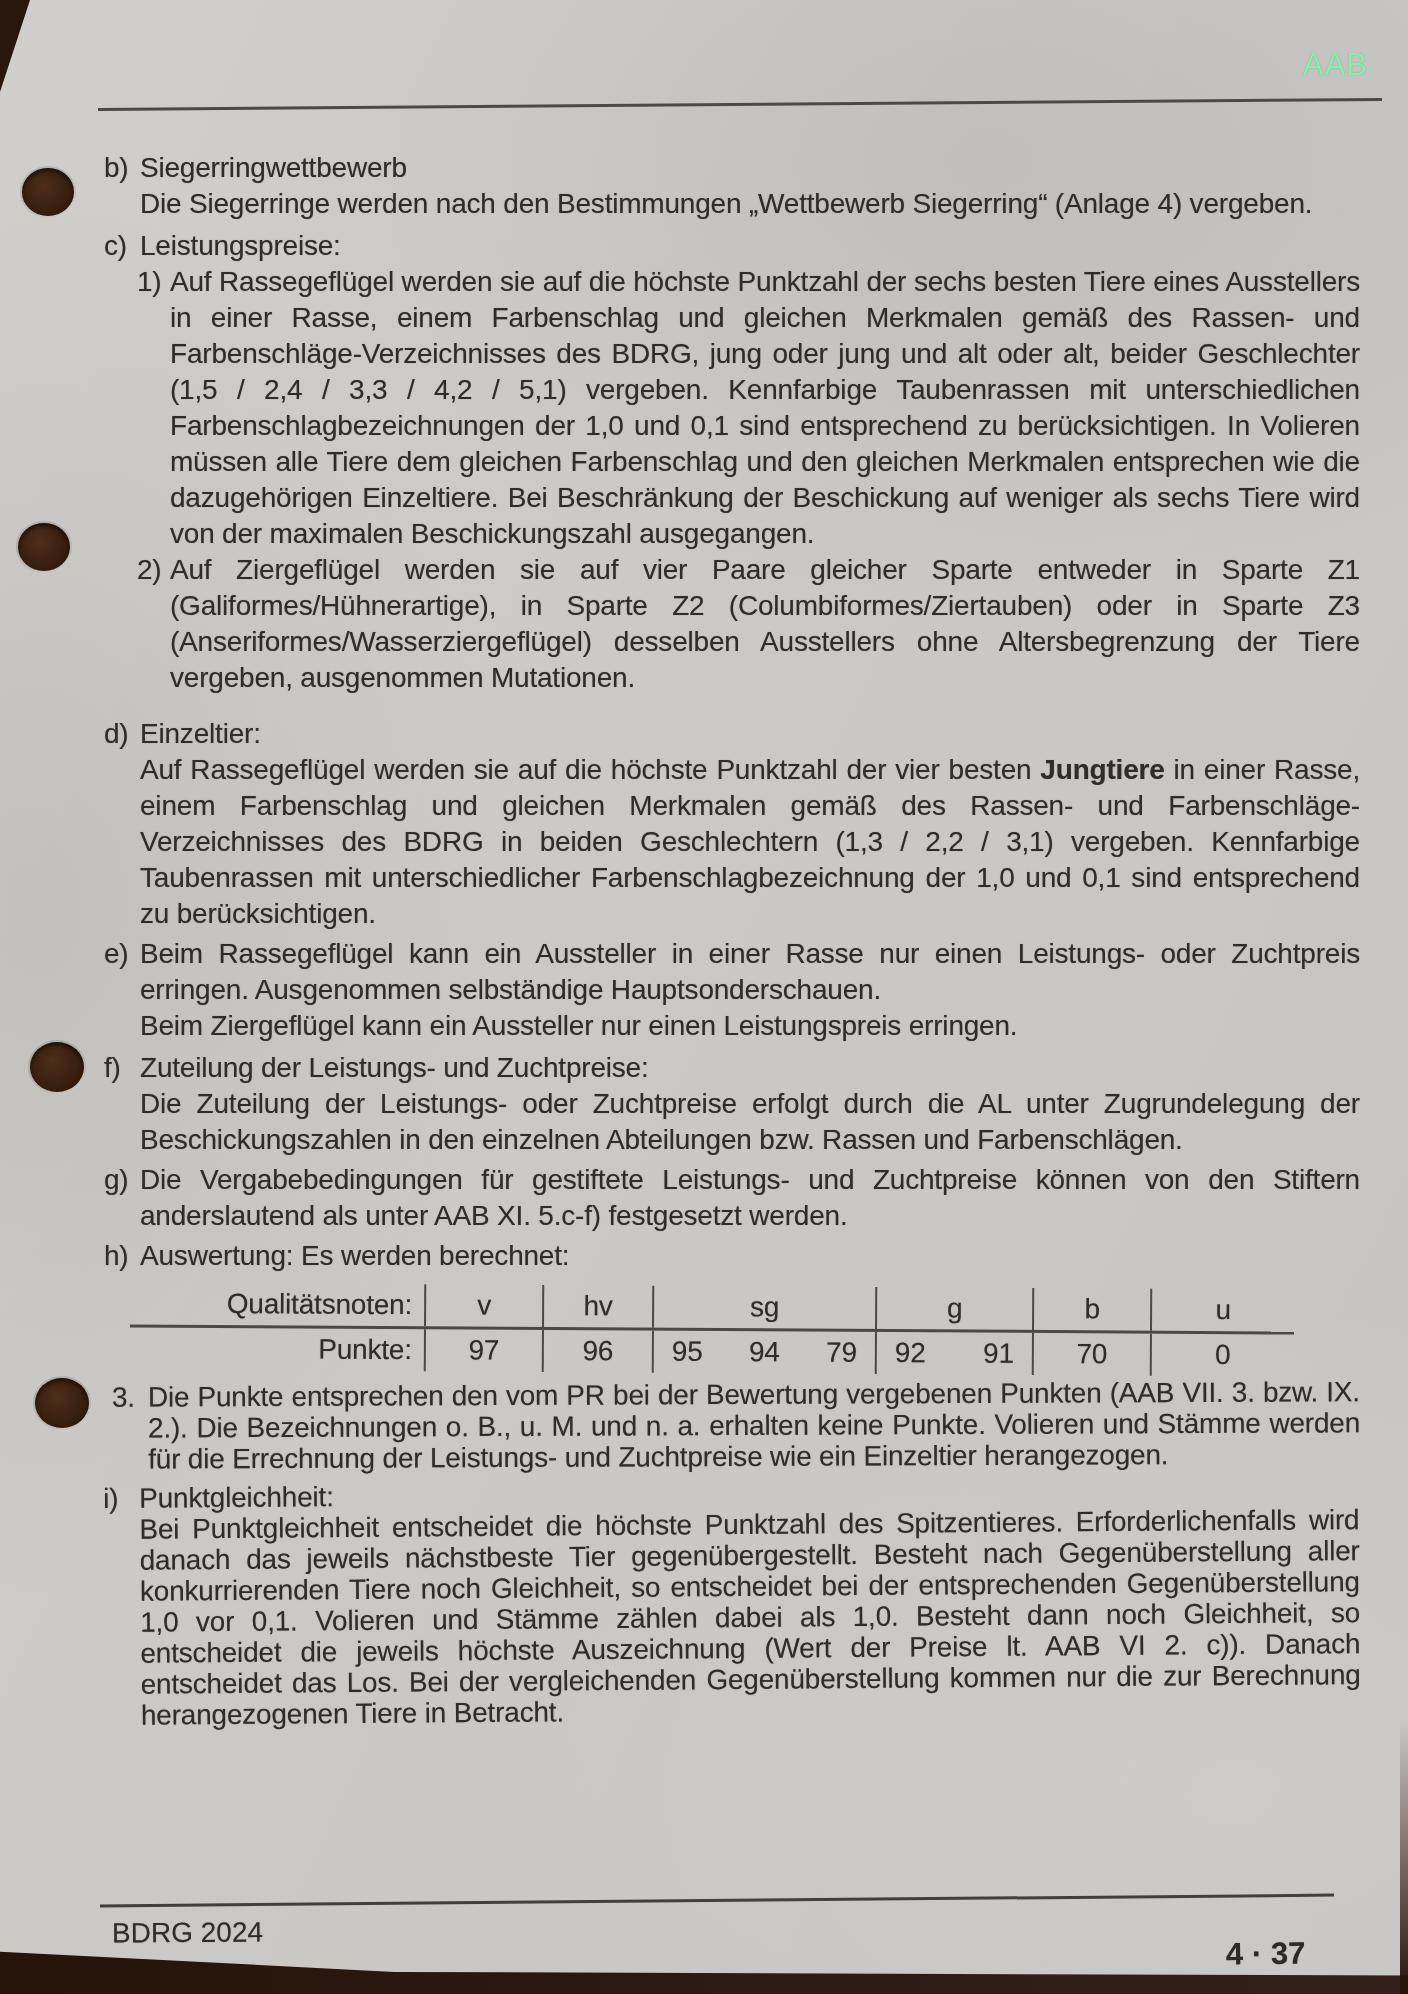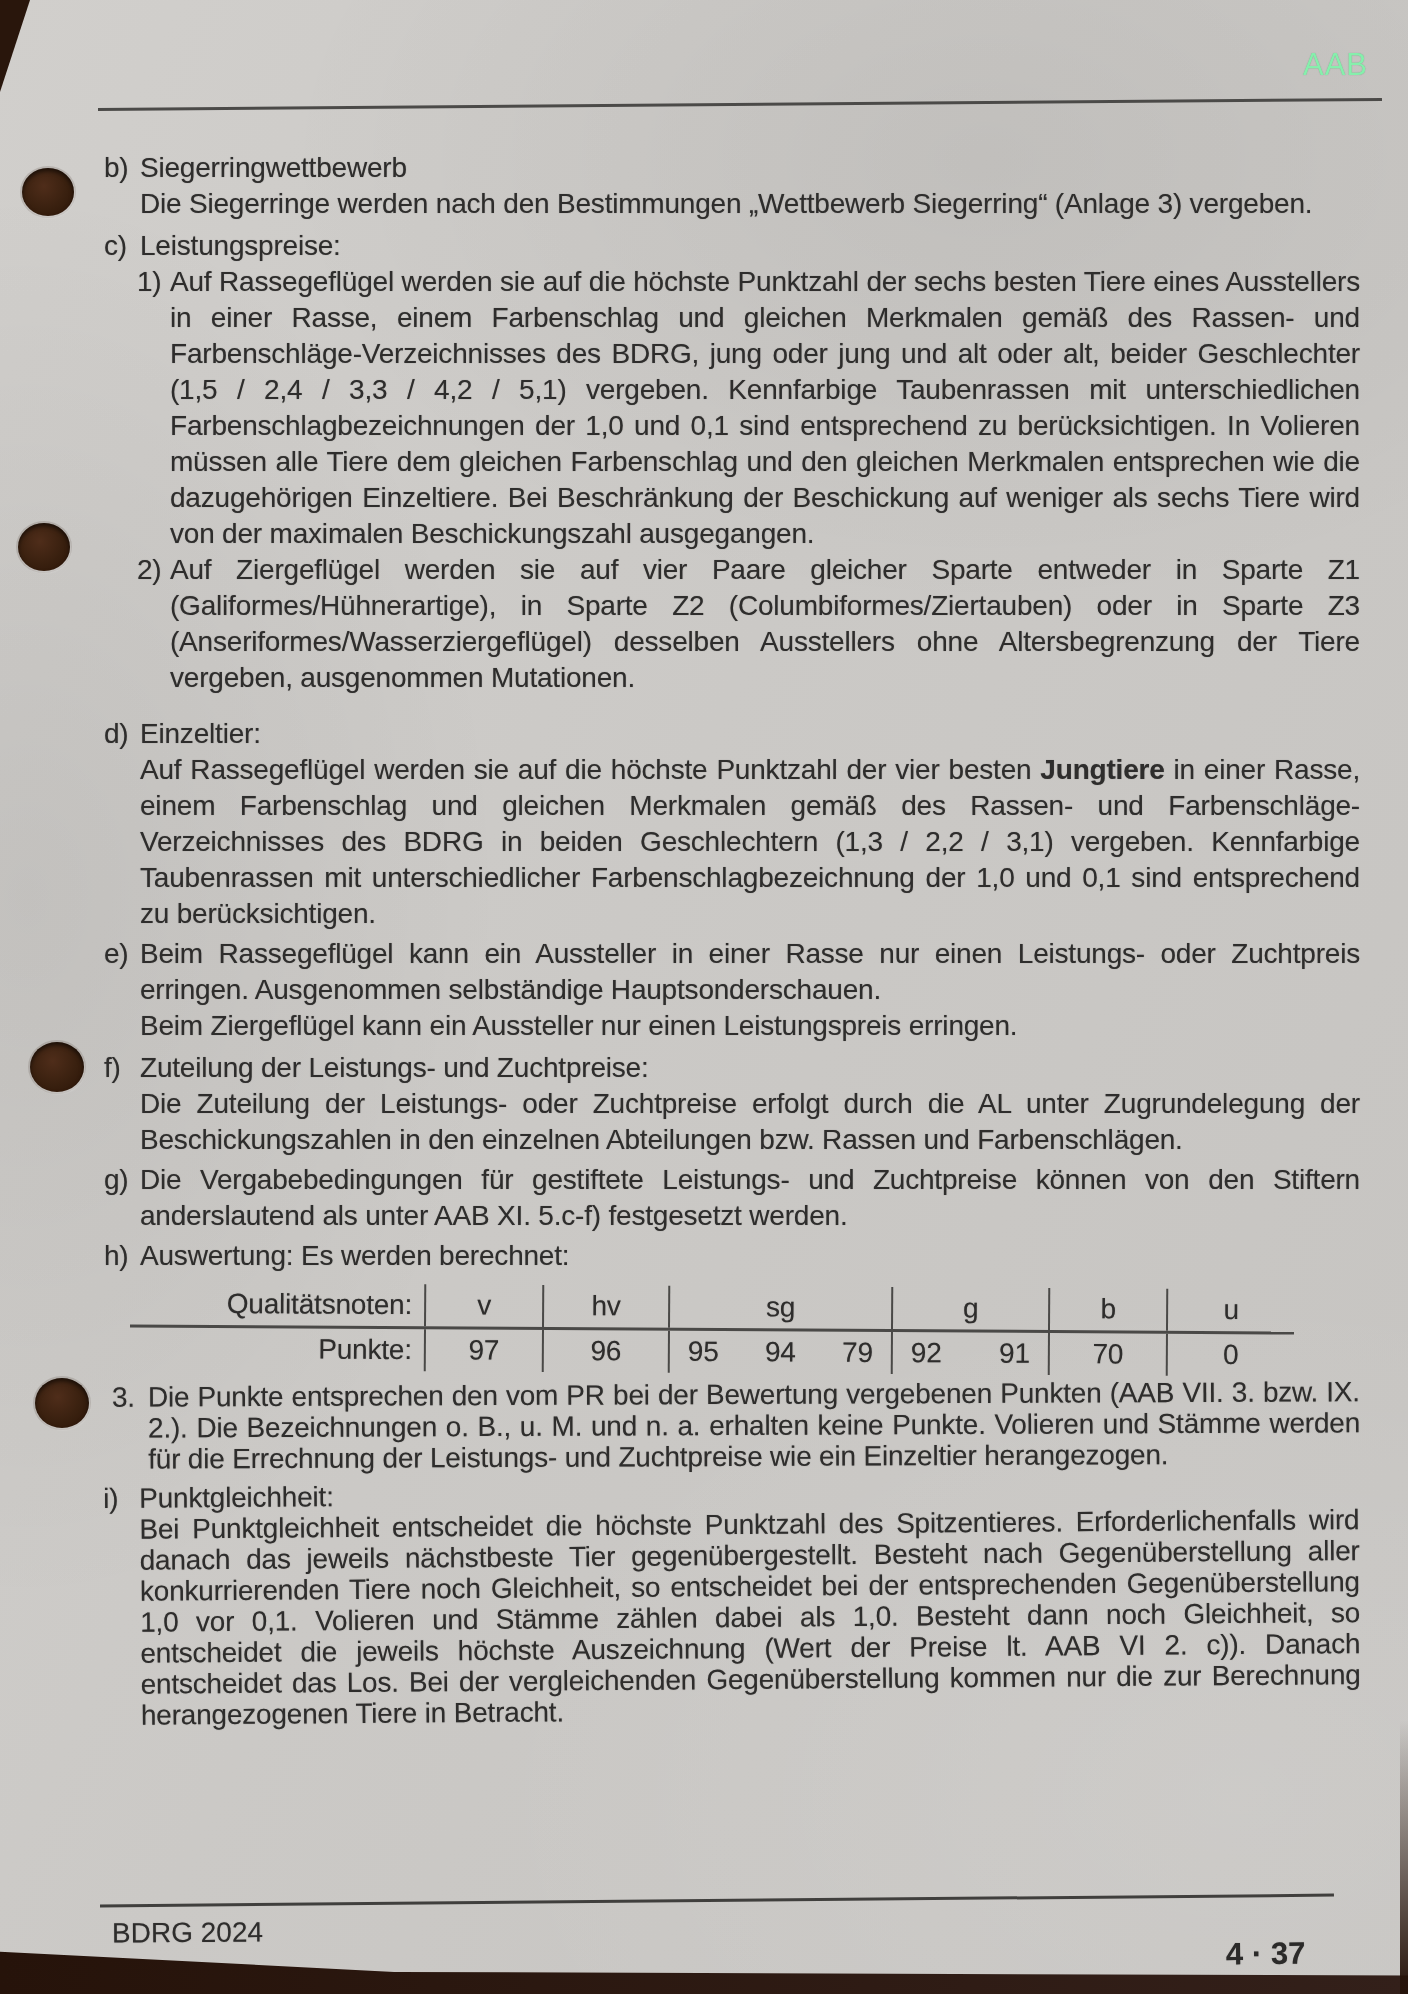--- a/index.html
+++ b/index.html
@@ -56,21 +56,21 @@
   b { font-weight:bold; }
 
   
   .qtable { margin:12px 0 6px 26px; width:1164px; transform:rotate(0.35deg);
     color:#2e2d2c; }
   .trow { display:flex; }
   .trow.head { border-bottom:3px solid #4a4947; }
   .tcell { height:42px; line-height:42px; text-align:center;
     border-left:2px solid #4a4947; }
   .tcell.first { border-left:none; text-align:right; padding-right:12px; }
-  .w-label { width:294px; } .w-v { width:118px; } .w-hv { width:126px; }
+  .w-label { width:294px; } .w-v { width:118px; } .w-hv { width:110px; }
   .w-sg { width:223px; } .w-g { width:157px; } .w-b { width:118px; } .w-u { flex:1; }
   .spread { display:flex; justify-content:space-between; padding:0 18px; text-align:left; }
 
   .wrap-3 { transform:rotate(-0.25deg); margin-top:6px; }
   .sec-3 { padding-left:8px; line-height:31px; }
   .wrap-i { transform:rotate(-0.45deg); margin-top:6px; }
   .sec-i { line-height:31px; }
 
   
   .footer-rule { position:absolute; left:100px; top:1899px; width:1234px; height:3px;
@@ -95,21 +95,21 @@
 <div class="header-rule"></div>
 
 <div class="content">
 
   <div class="sec">
     <div class="lbl">b)</div>
     <div class="bod">Siegerringwettbewerb</div>
   </div>
   <div class="sec">
     <div class="lbl"></div>
-    <div class="bod just">Die Siegerringe werden nach den Bestimmungen „Wettbewerb Siegerring“ (Anlage 3) vergeben.</div>
+    <div class="bod just">Die Siegerringe werden nach den Bestimmungen „Wettbewerb Siegerring“ (Anlage 4) vergeben.</div>
   </div>
 
   <div class="sec m-c">
     <div class="lbl">c)</div>
     <div class="bod">Leistungspreise:</div>
   </div>
   <div class="sec item">
     <div class="lbl2">1)</div>
     <div class="bod just">Auf Rassegeflügel werden sie auf die höchste Punktzahl der sechs besten Tiere eines Ausstellers in einer Rasse, einem Farbenschlag und gleichen Merkmalen gemäß des Rassen- und Farbenschläge-Verzeichnisses des BDRG, jung oder jung und alt oder alt, beider Geschlechter (1,5 / 2,4 / 3,3 / 4,2 / 5,1) vergeben. Kennfarbige Taubenrassen mit unterschiedlichen Farbenschlagbezeichnungen der 1,0 und 0,1 sind entsprechend zu berücksichtigen. In Volieren müssen alle Tiere dem gleichen Farbenschlag und den gleichen Merkmalen entsprechen wie die dazugehörigen Einzeltiere. Bei Beschränkung der Beschickung auf weniger als sechs Tiere wird von der maximalen Beschickungszahl ausgegangen.</div>
   </div>

